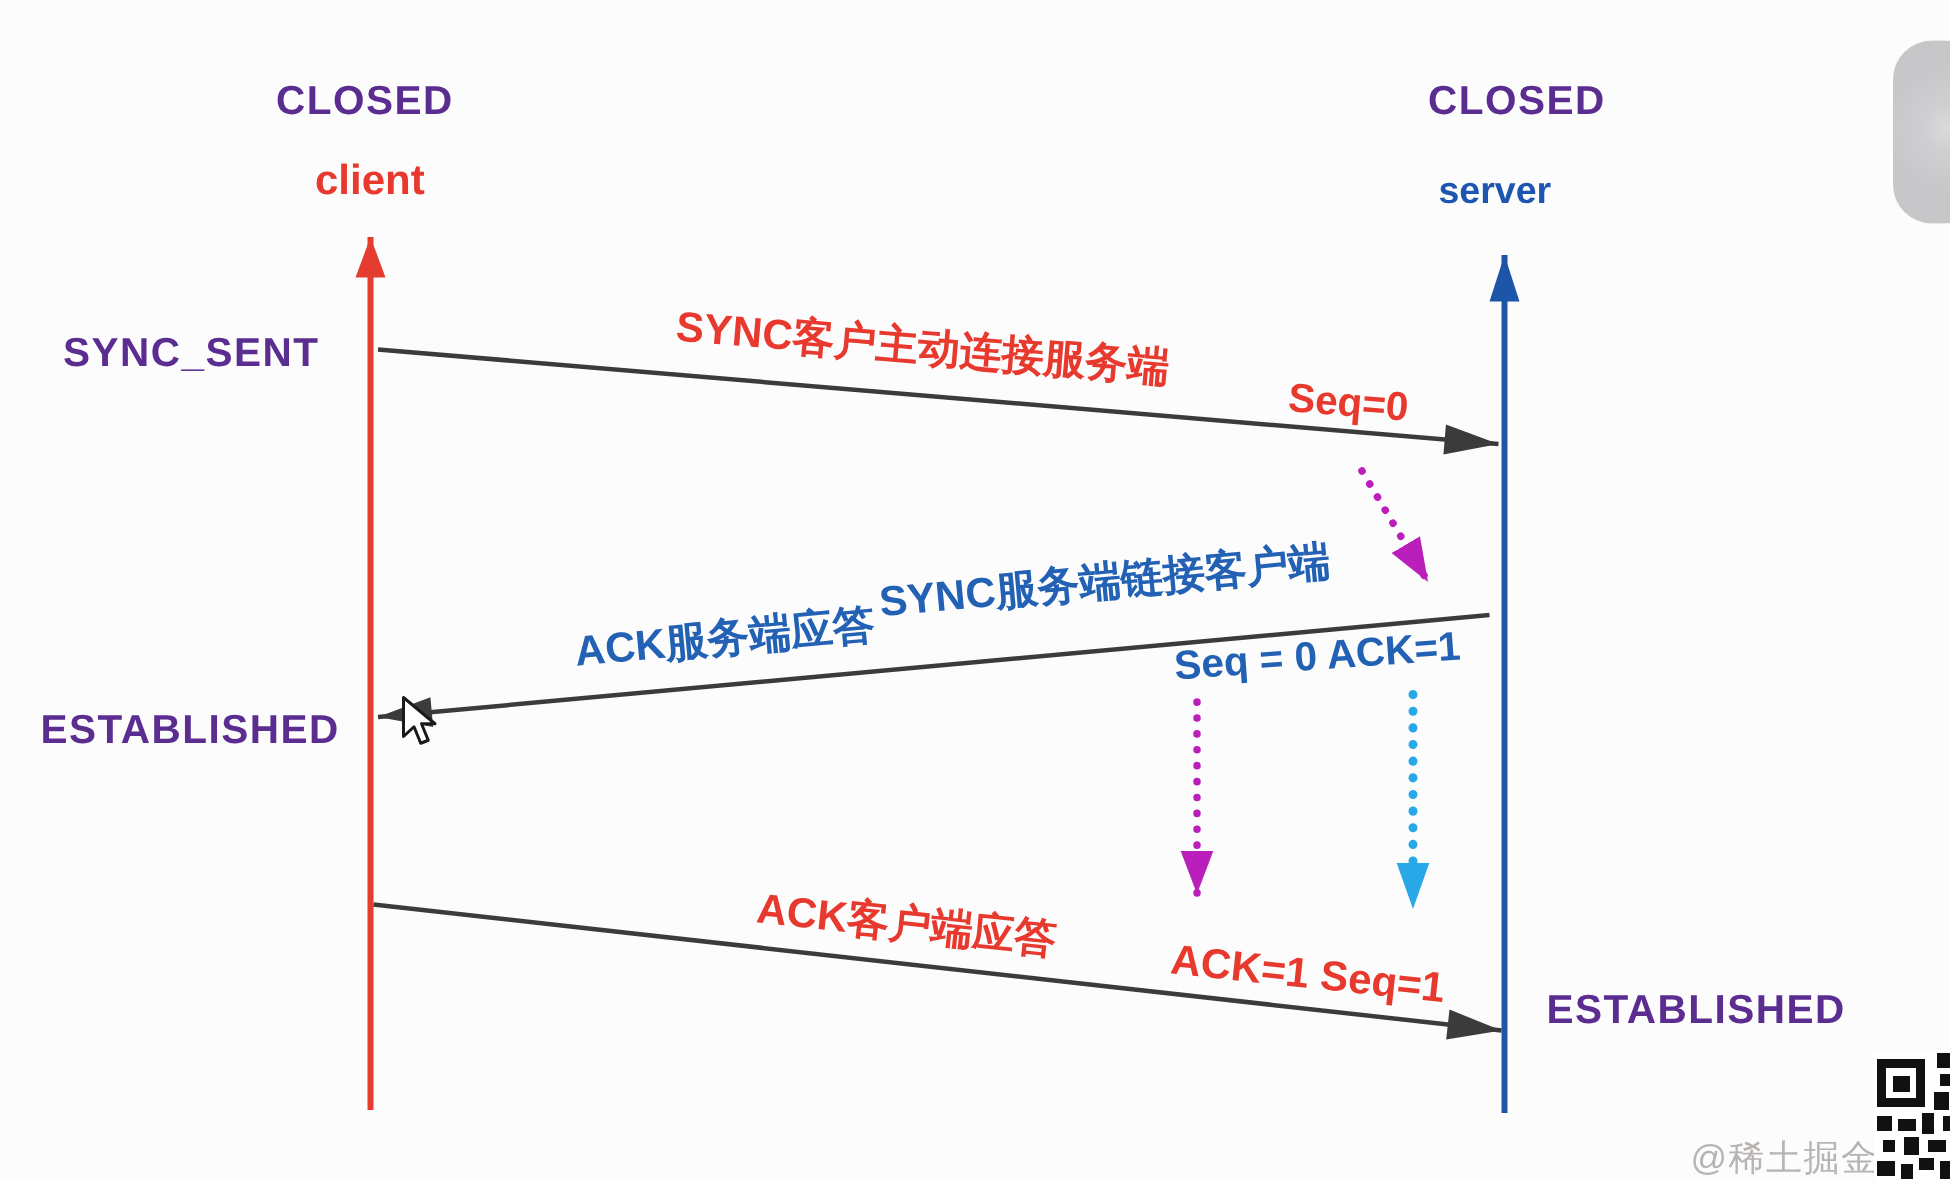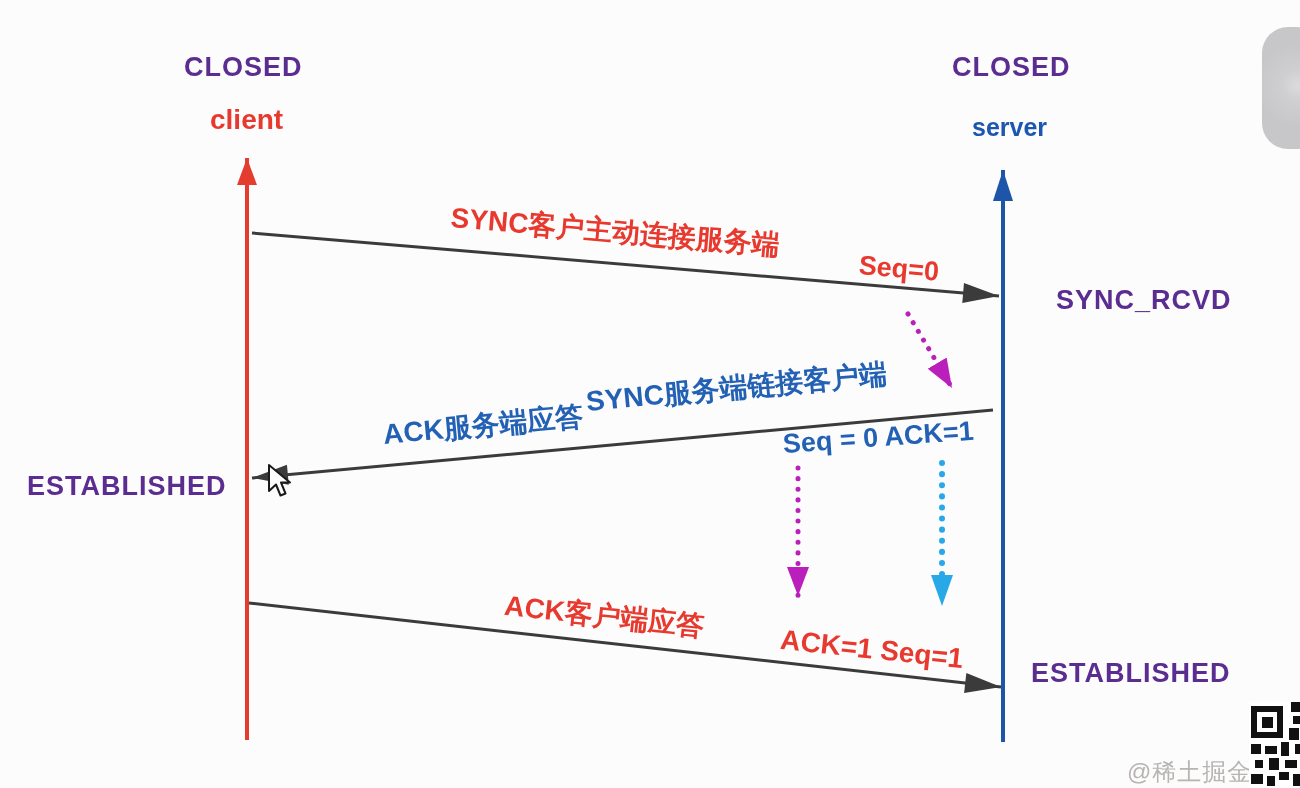--- a/index.html
+++ b/index.html
@@ -68,22 +68,22 @@
     <line x1="908" y1="314" x2="952" y2="388" stroke="#bb1fbb" stroke-width="5" stroke-dasharray="0.1 10" stroke-linecap="round" marker-end="url(#mk-magenta)"></line>
 
     <line x1="798" y1="468" x2="798" y2="596" stroke="#bb1fbb" stroke-width="5" stroke-dasharray="0.1 10.5" stroke-linecap="round" marker-end="url(#mk-magenta)"></line>
 
     <line x1="942" y1="463" x2="942" y2="606" stroke="#29a8e8" stroke-width="6" stroke-dasharray="0.1 11" stroke-linecap="round" marker-end="url(#mk-cyan)"></line>
   </svg>
 
   <div class="lbl purple" style="left:184px;top:54px;font-size:27px;">CLOSED</div>
   <div class="lbl red" style="left:210px;top:106px;font-size:28px;">client</div>
   <div class="lbl purple" style="left:952px;top:54px;font-size:27px;">CLOSED</div>
-  <div class="lbl blue" style="left:959px;top:115px;font-size:25px;margin-left:13px;">server</div>
-  <div class="lbl purple" style="left:1056px;top:287px;font-size:27px;">SYNC_RCVD</div>
+  <div class="lbl blue" style="left:959px;top:115px;font-size:25px;">server</div>
+  <div class="lbl purple" style="left:42px;top:222px;font-size:27px;">SYNC_SENT</div>
   <div class="lbl purple" style="left:27px;top:473px;font-size:27px;">ESTABLISHED</div>
   <div class="lbl purple" style="left:1031px;top:660px;font-size:27px;">ESTABLISHED</div>
 
   <div class="lbl red rot-down1" style="left:452px;top:204px;font-size:28px;">SYNC客户主动连接服务端</div>
   <div class="lbl red rot-down1" style="left:860px;top:252px;font-size:27px;">Seq=0</div>
 
   <div class="lbl msgblue rot-up" style="left:585px;top:388px;font-size:28px;">SYNC服务端链接客户端</div>
   <div class="lbl msgblue rot-up" style="left:382px;top:421px;font-size:28px;">ACK服务端应答</div>
   <div class="lbl msgblue rot-seq" style="left:782px;top:431px;font-size:27px;">Seq = 0 ACK=1</div>
 

